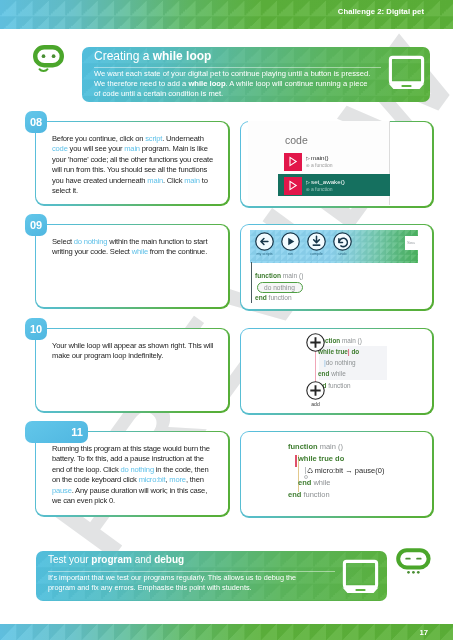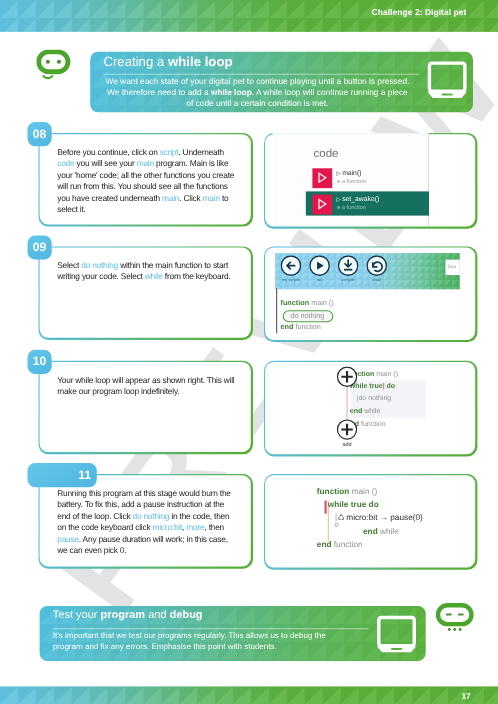--- a/index.html
+++ b/index.html
@@ -22,21 +22,21 @@
 
   
   .watermark{position:absolute;left:0;top:29px;width:453px;height:595px;overflow:hidden;
     pointer-events:none;}
   .wm-txt{position:absolute;color:#e2e3e4;font-size:112px;font-weight:bold;
     font-family:"Liberation Sans",sans-serif;letter-spacing:14px;white-space:nowrap;
     transform:rotate(-54deg);transform-origin:0 0;}
 
   
   .headbanner{position:absolute;left:82px;top:47px;width:348px;height:55px;border-radius:7px;
-    background:linear-gradient(100deg,#53c0e0 0%,#56bec5 22%,#5cba91 45%,#5cb65e 70%,#5bb23d 100%);text-align:center;}
+    background:linear-gradient(100deg,#53c0e0 0%,#56bec5 22%,#5cba91 45%,#5cb65e 70%,#5bb23d 100%);}
   .hb-title{position:absolute;left:12px;top:2px;font-size:12px;line-height:14px;color:#fff;font-weight:300;}
   .hb-title b{font-weight:bold;}
   .hb-rule{position:absolute;left:12px;top:19.5px;width:287px;height:1.1px;background:rgba(255,255,255,.45);}
   .hb-body{position:absolute;left:12px;top:22px;width:280px;font-size:7.6px;line-height:10px;color:#fff;}
   .hb-laptop{position:absolute;left:306px;top:8px;}
 
   .robo-top{position:absolute;left:33px;top:45px;}
 
   
   .stepbox{position:absolute;border-radius:9px;padding:1.3px;
@@ -155,21 +155,21 @@
   <div class="stepbox" style="left:35px;top:121px;width:192px;height:82px;">
       <div class="stepbox-in"></div>
     </div>
   <div class="badge" style="left:25px;top:111px;">08</div>
   <div class="steptext" style="left:52px;top:134px;width:163px;"><span>Before you continue, click on </span><span class="kw">script</span><span>. Underneath </span><span class="kw">code</span><span> you will see your </span><span class="kw">main</span><span> program. Main is like your 'home' code; all the other functions you create will run from this. You should see all the functions you have created underneath </span><span class="kw">main</span><span>. Click </span><span class="kw">main</span><span> to select it.</span></div>
 
   <div class="stepbox" style="left:35px;top:224px;width:192px;height:82px;">
       <div class="stepbox-in"></div>
     </div>
   <div class="badge" style="left:25px;top:214px;">09</div>
-  <div class="steptext" style="left:52px;top:237px;width:163px;"><span>Select </span><span class="kw">do nothing</span><span> within the main function to start writing your code. Select </span><span class="kw">while</span><span> from the keyboard.</span></div>
+  <div class="steptext" style="left:52px;top:237px;width:163px;"><span>Select </span><span class="kw">do nothing</span><span> within the main function to start writing your code. Select </span><span class="kw">while</span><span> from the continue.</span></div>
 
   <div class="stepbox" style="left:35px;top:328px;width:192px;height:82px;">
       <div class="stepbox-in"></div>
     </div>
   <div class="badge" style="left:25px;top:318px;">10</div>
   <div class="steptext" style="left:52px;top:341px;width:163px;"><span>Your while loop will appear as shown right. This will make our program loop indefinitely.</span></div>
 
   <div class="stepbox" style="left:35px;top:431px;width:192px;height:83px;">
       <div class="stepbox-in"></div>
     </div>
@@ -277,21 +277,21 @@
       <div class="stepbox-in">
     <div class="fig">
       <div class="f11-pink"></div>
       <div class="f11-tan"></div>
       <div class="f11-gray"></div>
       <div class="f11-dot"></div>
       <div class="f11-code">
         <div class="f11-l" style="top:0px;left:0px;"><b class="cg">function</b><span class="cm"> main ()</span></div>
         <div class="f11-l" style="top:11.5px;left:10px;"><b class="cg">while true do</b></div>
         <div class="f11-l" style="top:23.5px;left:19px;"><span class="f11-rec">♺</span><span class="cd">micro:bit → pause(0)</span></div>
-        <div class="f11-l" style="top:35.5px;left:10px;margin-left:32px;"><b class="cg">end</b><span class="cm"> while</span></div>
+        <div class="f11-l" style="top:35.5px;left:10px;"><b class="cg">end</b><span class="cm"> while</span></div>
         <div class="f11-l" style="top:47.5px;left:0px;"><b class="cg">end</b><span class="cm"> function</span></div>
       </div>
     </div>
   </div>
     </div>
 
   <div class="footbanner">
     <div class="tritex" style="border-radius:7px;opacity:.55"></div>
     <div class="fb-title"><span>Test your </span><span class="bb">program</span><span> and </span><span class="bb">debug</span></div>
     <div class="fb-rule"></div>

